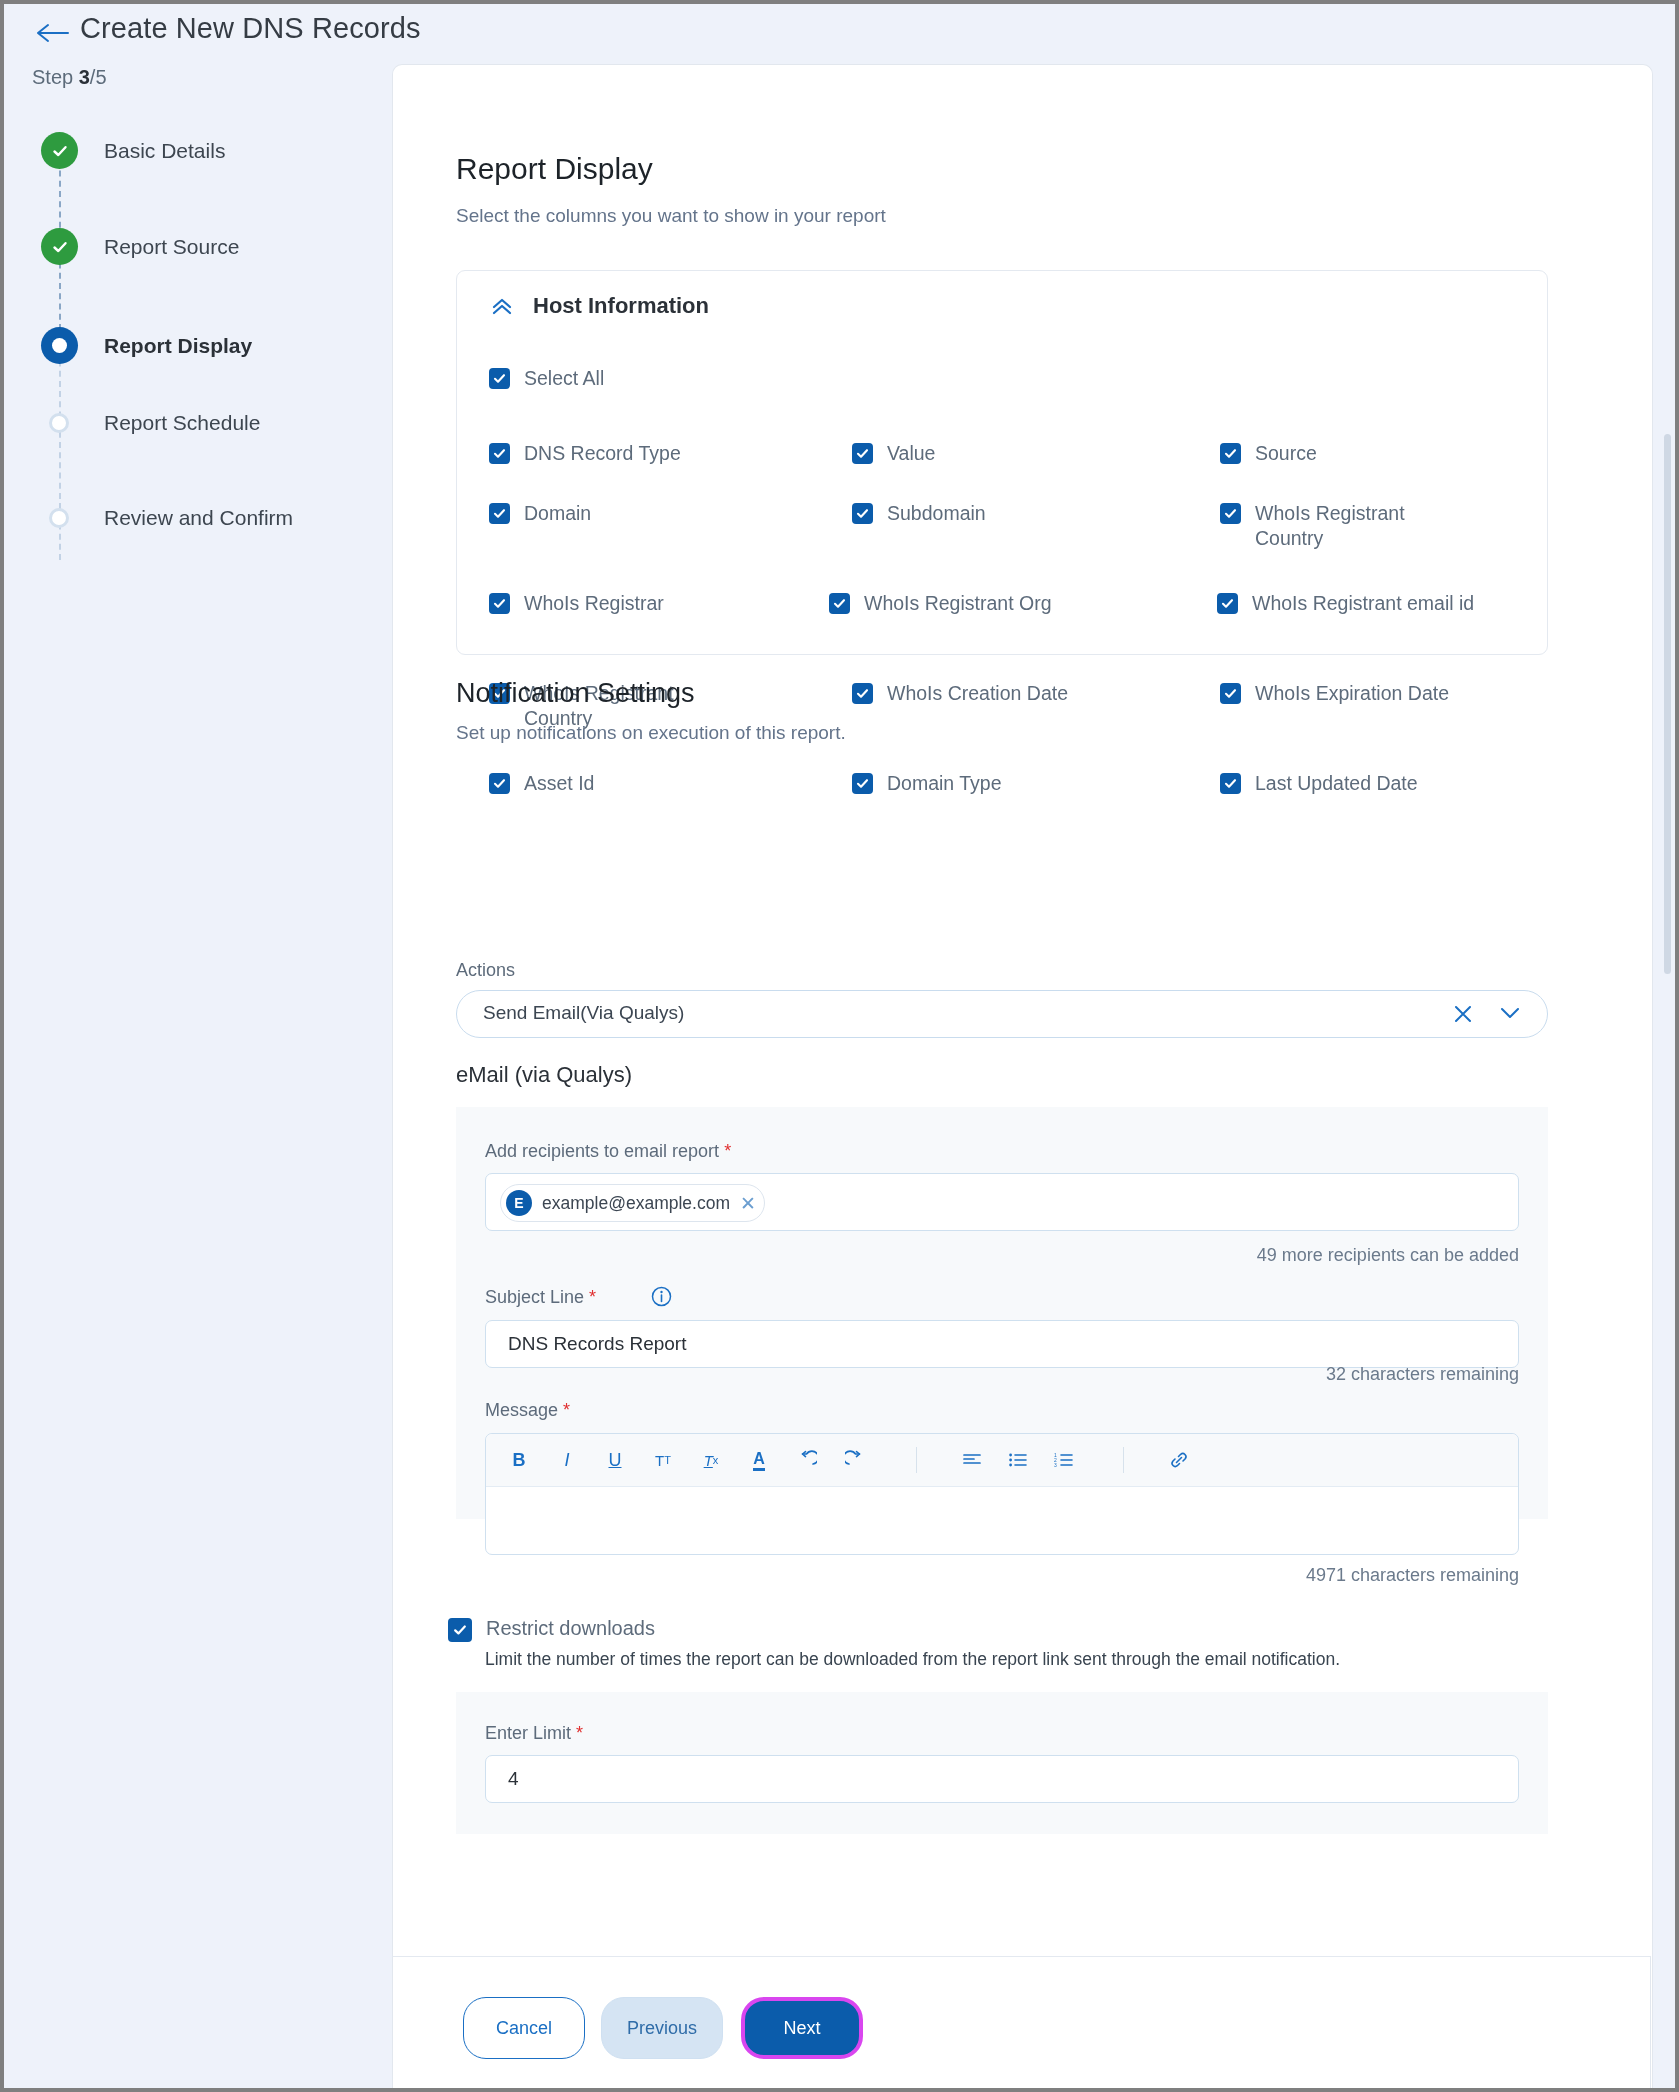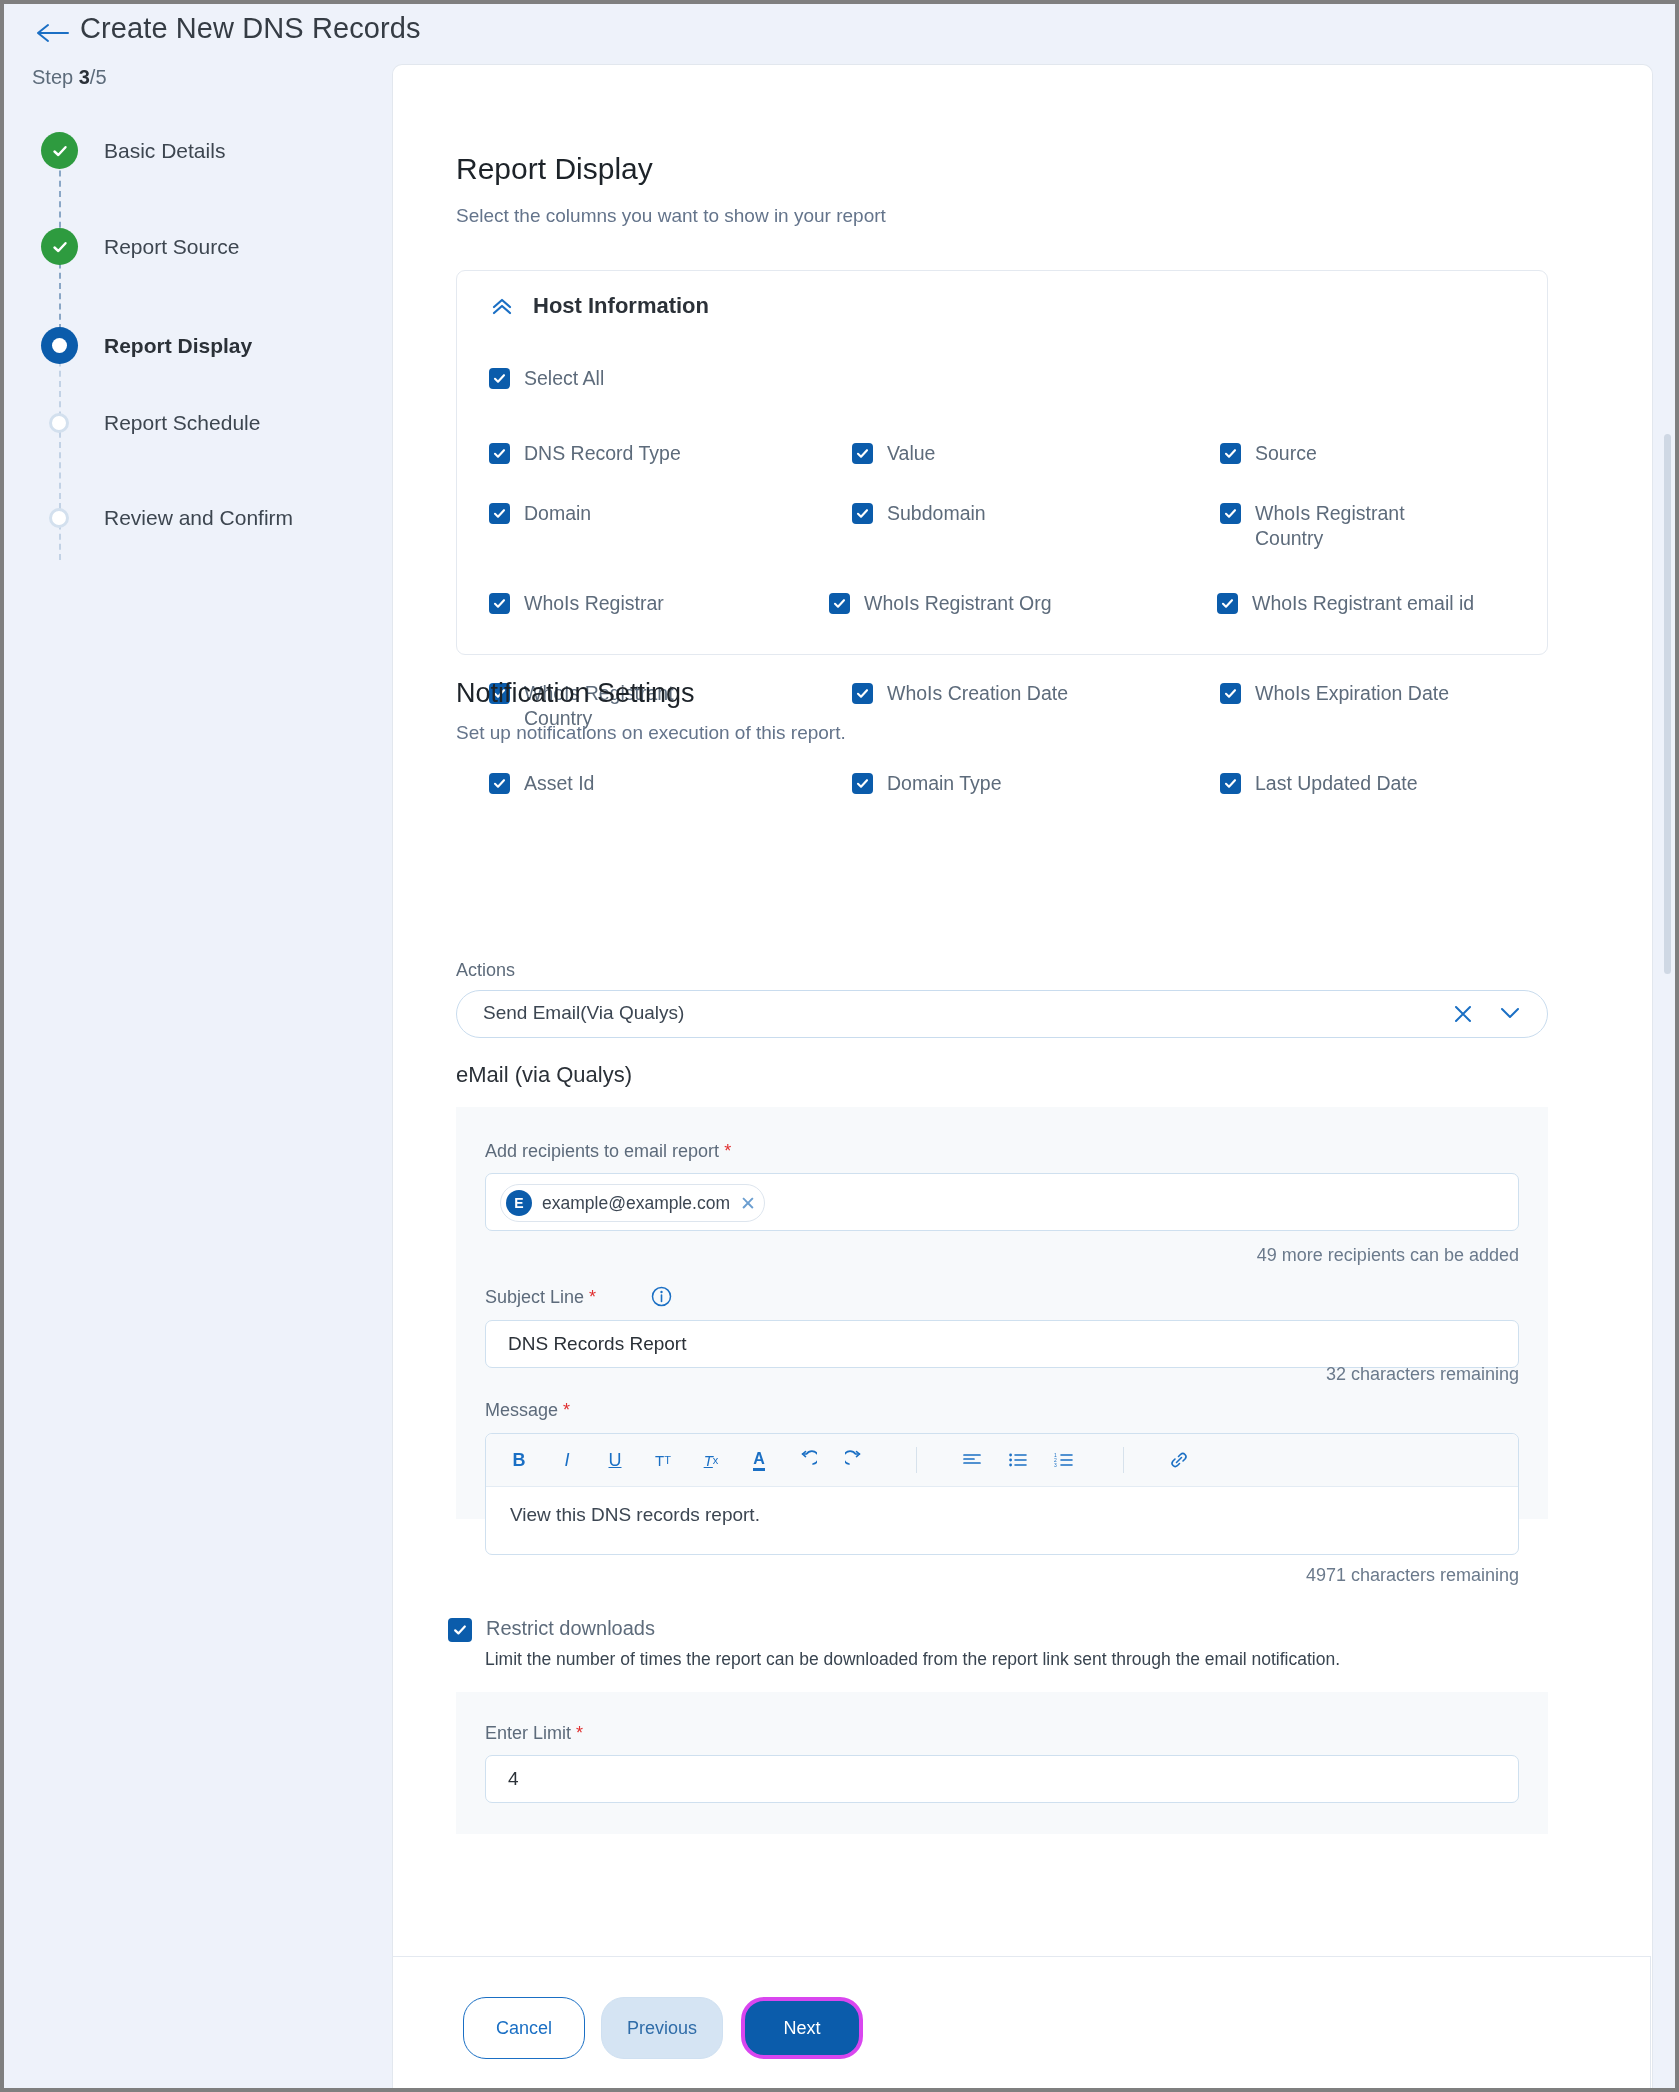--- a/index.html
+++ b/index.html
@@ -503,21 +503,20 @@
                 <path d="M7 3 H18 M7 8 H18 M7 13 H18" stroke="#1a6fc4" stroke-width="1.6" stroke-linecap="round"></path>
               </svg>
           </div>
           <div class="edivider" style="margin-left:42px;"></div>
           <div class="ebtn" style="margin-left:24px;">
             <svg width="22" height="20" viewBox="0 0 22 20">
                 <path d="M8.5 12.5 L13.5 7.5 M7 9 L4.8 11.2 a3.2 3.2 0 0 0 4.5 4.5 L11.5 13.5 M10.5 6.5 L12.7 4.3 a3.2 3.2 0 0 1 4.5 4.5 L15 11" stroke="#1a6fc4" stroke-width="1.6" fill="none" stroke-linecap="round"></path>
               </svg>
           </div>
         </div>
-        <div class="ebody" style="width:1032px;">View this DNS records report.</div>
       </div>
       <div class="helper" style="left:726px;top:1500px;width:400px;">4971 characters remaining</div>
 
       <div class="gcell" style="left:55px;top:1551px;">
         <span class="cbx" style="width:24px;height:24px;">
           <svg width="16" height="16" viewBox="0 0 15 15">
               <path d="M3 7.8 L6 10.7 L12 4.2" stroke="#fff" stroke-width="2.1" fill="none" stroke-linecap="round" stroke-linejoin="round"></path>
             </svg>
         </span>
         <span class="cb-lab" style="font-size:20px;">Restrict downloads</span>

